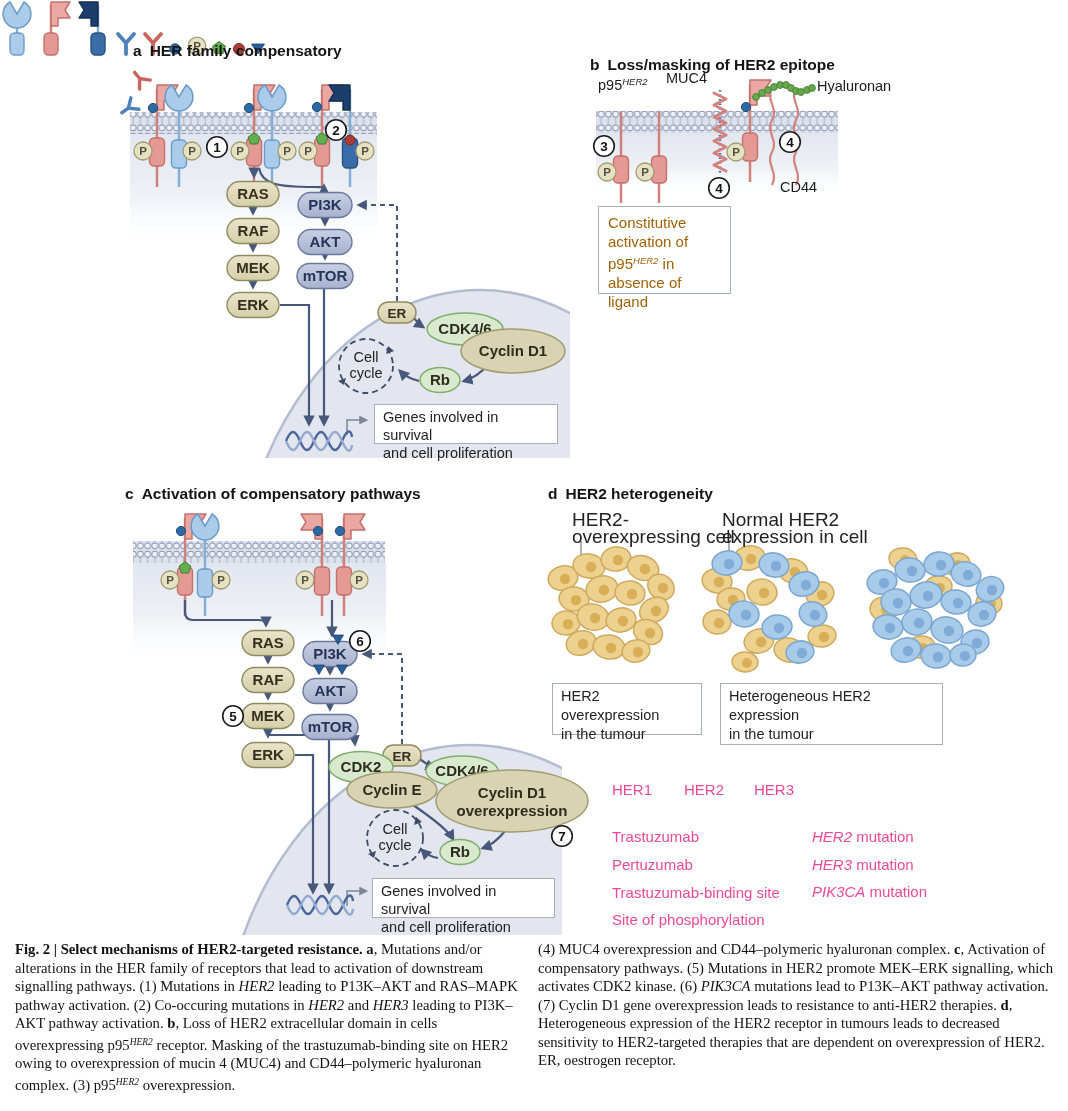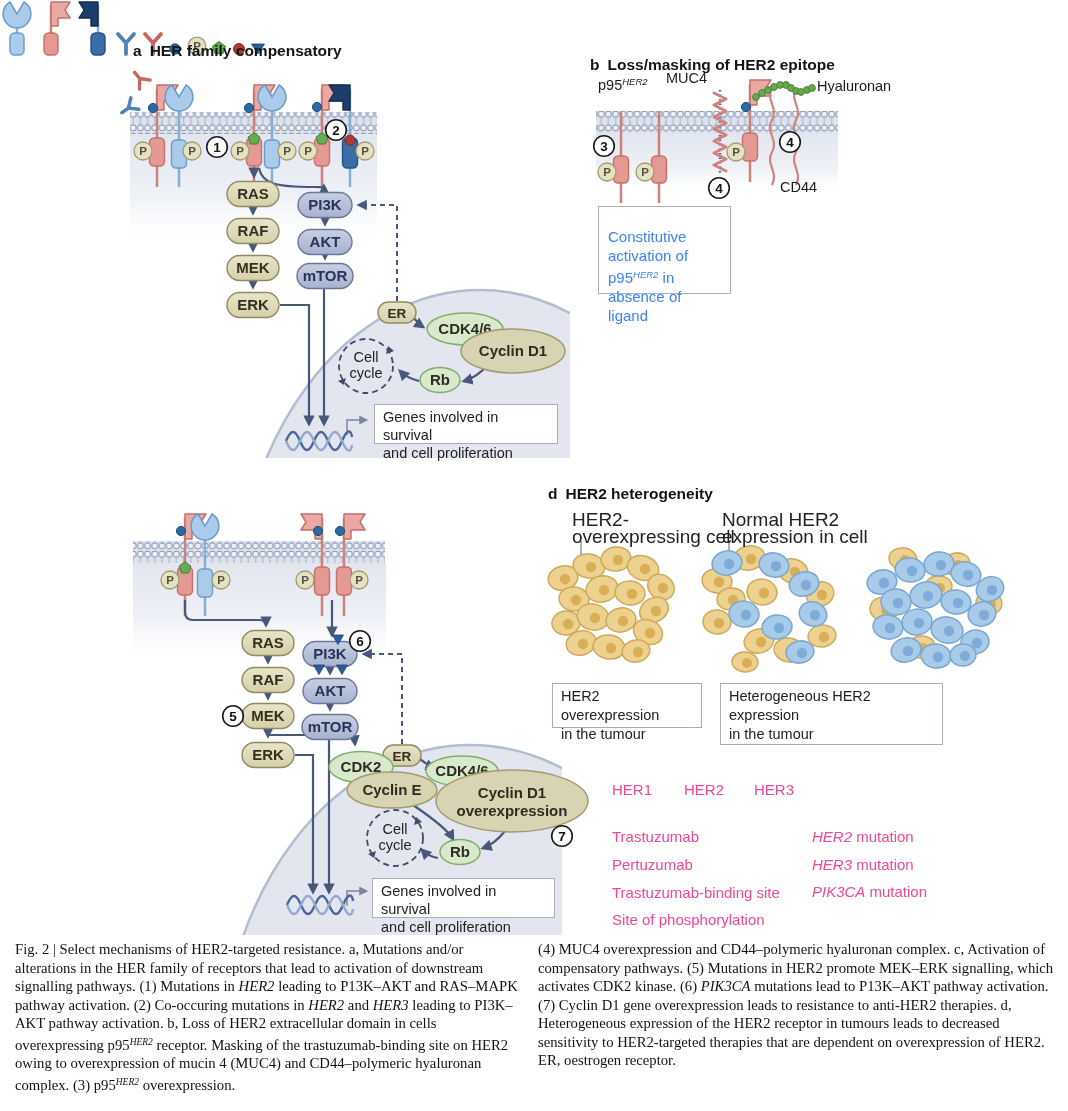--- a/index.html
+++ b/index.html
@@ -2,27 +2,27 @@
 <html><head>
 <meta charset="utf-8">
 <style>
   html,body{margin:0;padding:0;background:#fff}
   #fig{position:relative;width:1068px;height:1111px;background:#fff;font-family:"Liberation Sans",sans-serif;color:#1a1a1a;overflow:hidden}
   #fig > svg{position:absolute;left:0;top:0}
   svg text{font-family:"Liberation Sans",sans-serif}
   .ptitle{position:absolute;font-size:15.5px;font-weight:bold;color:#141414;white-space:nowrap}
   .ptitle .plet{margin-right:8px}
   .wbox{position:absolute;background:#fff;border:1.2px solid #aaaeb6;font-size:14.5px;line-height:18px;color:#222;padding:3px 8px;box-sizing:border-box}
-  .wbox4{position:absolute;background:#fff;border:1.2px solid #aaaeb6;font-size:15px;line-height:19px;color:#3b82f6;padding:20px 9px;box-sizing:border-box}
+  .wbox4{position:absolute;background:#fff;border:1.2px solid #aaaeb6;font-size:15px;line-height:19px;color:#a16207;padding:6px 9px;box-sizing:border-box}
   .dlabel{position:absolute;font-size:19px;line-height:16.5px;color:#222;white-space:nowrap}
   .legtxt{position:absolute;font-size:15px;color:#ec4899;white-space:nowrap}
   .legtxt i{font-style:italic}
   .sup{font-size:9.5px;font-style:italic;vertical-align:4.5px}
   .caption{position:absolute;font-family:"Liberation Serif",serif;font-size:14.7px;line-height:18.55px;color:#121212}
-  .caption b{font-weight:normal}
+  .caption b{font-weight:bold}
   .caption i{font-style:italic}
   .csup{font-family:"Liberation Serif",serif;font-size:9.5px;font-style:italic;vertical-align:5px}
   .tanpill{fill:url(#gTan);stroke:#8f8a60;stroke-width:1.4}
   .bluepill{fill:url(#gBlue);stroke:#6a779d;stroke-width:1.4}
   .greenell{fill:#d8e9cd;stroke:#7fae6d;stroke-width:1.5}
   .tanell{fill:#d8d3b2;stroke:#a29b6f;stroke-width:1.5}
   .lbl{font-size:15px;font-weight:bold;fill:#33301f;text-anchor:middle}
   .lblb{fill:#24345a}
   .nlbl{font-size:15px;font-weight:bold;fill:#2e2c1e;text-anchor:middle}
   .cctxt{font-size:14.5px;fill:#222;text-anchor:middle}
@@ -598,39 +598,40 @@
     <ellipse class="cb" cx="936" cy="656" rx="15" ry="12" transform="rotate(8 936 656)"></ellipse>
           <circle class="cbn" cx="938" cy="657" r="5.2"></circle>
     <ellipse class="cb" cx="963" cy="655" rx="13" ry="11" transform="rotate(-5 963 655)"></ellipse>
           <circle class="cbn" cx="965" cy="656" r="5"></circle>
   </g>
 </g>
 </svg>
 
 <div class="ptitle" style="left:133px;top:42px"><span class="plet">a</span><span>HER family compensatory</span></div>
 <div class="ptitle" style="left:590px;top:56px"><span class="plet">b</span><span>Loss/masking of HER2 epitope</span></div>
+<div class="ptitle" style="left:125px;top:485px"><span class="plet">c</span><span>Activation of compensatory pathways</span></div>
 <div class="ptitle" style="left:548px;top:485px"><span class="plet">d</span><span>HER2 heterogeneity</span></div>
 
 <div class="wbox" style="left:374px;top:404px;width:184px;height:40px">
   <span>Genes involved in survival</span><br><span>and cell proliferation</span>
 </div>
 <div class="wbox" style="left:372px;top:878px;width:183px;height:40px">
   <span>Genes involved in survival</span><br><span>and cell proliferation</span>
 </div>
 
 <div class="wbox4" style="left:598px;top:206px;width:133px;height:88px">
   <span>Constitutive</span><br>
   <span>activation of</span><br>
   <span>p95</span><span class="sup">HER2</span><span> in</span><br>
   <span>absence of ligand</span>
 </div>
 
 <div class="dlabel" style="left:572px;top:512px"><span>HER2-</span><br><span>overexpressing cell</span></div>
 <div class="dlabel" style="left:722px;top:512px"><span>Normal HER2</span><br><span>expression in cell</span></div>
-<div class="wbox" style="left:552px;top:683px;width:150px;height:45px;line-height:19px">
+<div class="wbox" style="left:552px;top:683px;width:150px;height:52px;line-height:19px">
   <span>HER2 overexpression</span><br><span>in the tumour</span>
 </div>
 <div class="wbox" style="left:720px;top:683px;width:223px;height:62px;line-height:19px">
   <span>Heterogeneous HER2 expression</span><br><span>in the tumour</span>
 </div>
 
 <div>
   <svg style="left:584px;top:760px" width="34" height="56" viewBox="0 0 34 56">
     <line x1="17" y1="24" x2="17" y2="34" stroke="#84aed4" stroke-width="2.5"></line>
     <path d="M17,14 L10,2 A13.9,13.9 0 1 0 24,2 Z" fill="#aacbe9" stroke="#6b9cc8" stroke-width="1.5"></path>

